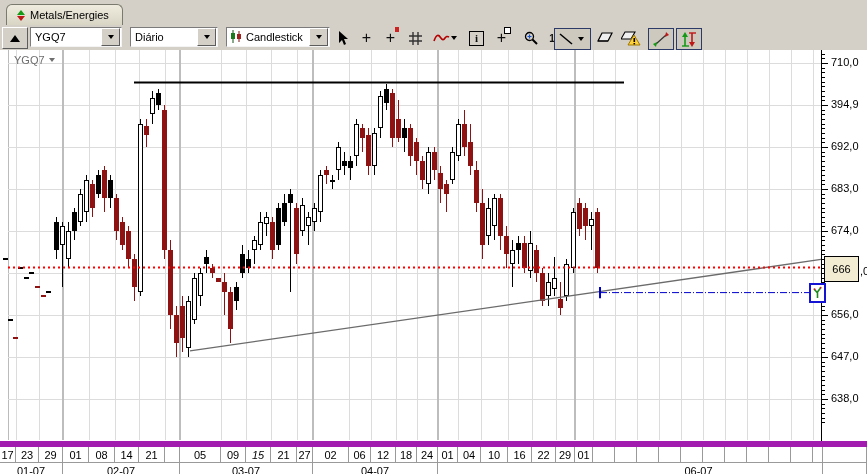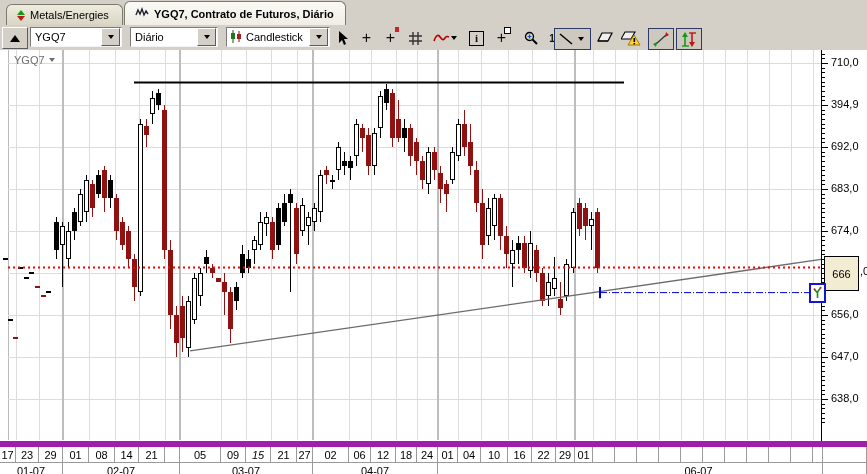--- a/index.html
+++ b/index.html
@@ -34,21 +34,21 @@
   .wick{position:absolute;width:1px;}
   .body{position:absolute;width:5px;box-sizing:border-box;}
   .dashc{position:absolute;width:5px;height:2px;}
   #annot{position:absolute;left:0;top:0;}
   #symbol-label{position:absolute;left:14px;top:4px;color:#6e6e6e;display:flex;align-items:center;gap:4px;}
   .dda.gray{border-top-color:#6e6e6e;}
   
   #paxis{position:absolute;left:821px;top:0;width:46px;height:391px;border-left:1px solid #000;background:#fff;}
   .ptick{position:absolute;left:0;height:1px;background:#000;}
   .plabel{position:absolute;left:9px;white-space:nowrap;}
-  #price-box{position:absolute;left:2px;width:35px;height:35px;background:#f1ecd2;border:1px solid #000;display:flex;align-items:center;justify-content:center;box-sizing:border-box;}
+  #price-box{position:absolute;left:2px;width:35px;height:26px;background:#f1ecd2;border:1px solid #000;display:flex;align-items:center;justify-content:center;box-sizing:border-box;}
   #price-suffix{position:absolute;left:38px;white-space:nowrap;}
   #marker-box{position:absolute;left:-13px;width:17px;height:20px;background:#fff;border:2px solid #1414d2;box-sizing:border-box;display:flex;align-items:center;justify-content:center;}
   
   #daxis{position:absolute;left:0;top:441px;width:867px;height:33px;background:#fff;border-top:6px solid #a21caf;}
   .dcell,.mcell{position:absolute;box-sizing:border-box;border-right:1px solid #9a9a9a;border-bottom:1px solid #9a9a9a;display:flex;align-items:center;justify-content:center;background:#fff;overflow:hidden;}
   .dcell{top:0;height:16px;}
   .mcell{top:16px;height:16px;}
   #daxis-bottom{position:absolute;left:0;top:31px;width:867px;height:2px;background:#23235e;}
 </style>
 </head>
@@ -56,28 +56,20 @@
 
 <div id="app">
 
   <div id="tabbar">
     <div class="tab inactive">
       <span class="sort-ico">
           <div class="up"></div>
           <div class="dn"></div>
         </span>
       <span>Metals/Energies</span>
-    </div>
-    <div class="tab active">
-      <span>
-        <svg width="15" height="11" viewBox="0 0 15 11">
-            <path d="M1 8 L3 3 L5 7 L7 2 L9 8 L11 4 L13 7" stroke="#223" stroke-width="1.4" fill="none"></path>
-          </svg>
-      </span>
-      <span>YGQ7, Contrato de Futuros, Diário</span>
     </div>
   </div>
 
   <div id="toolbar">
     <div id="collapse-btn" class="raised">
         <span class="tri-up"></span>
       </div>
 
     <div class="combo" style="left:30px;width:92px;">
       <span class="val">YGQ7</span>

